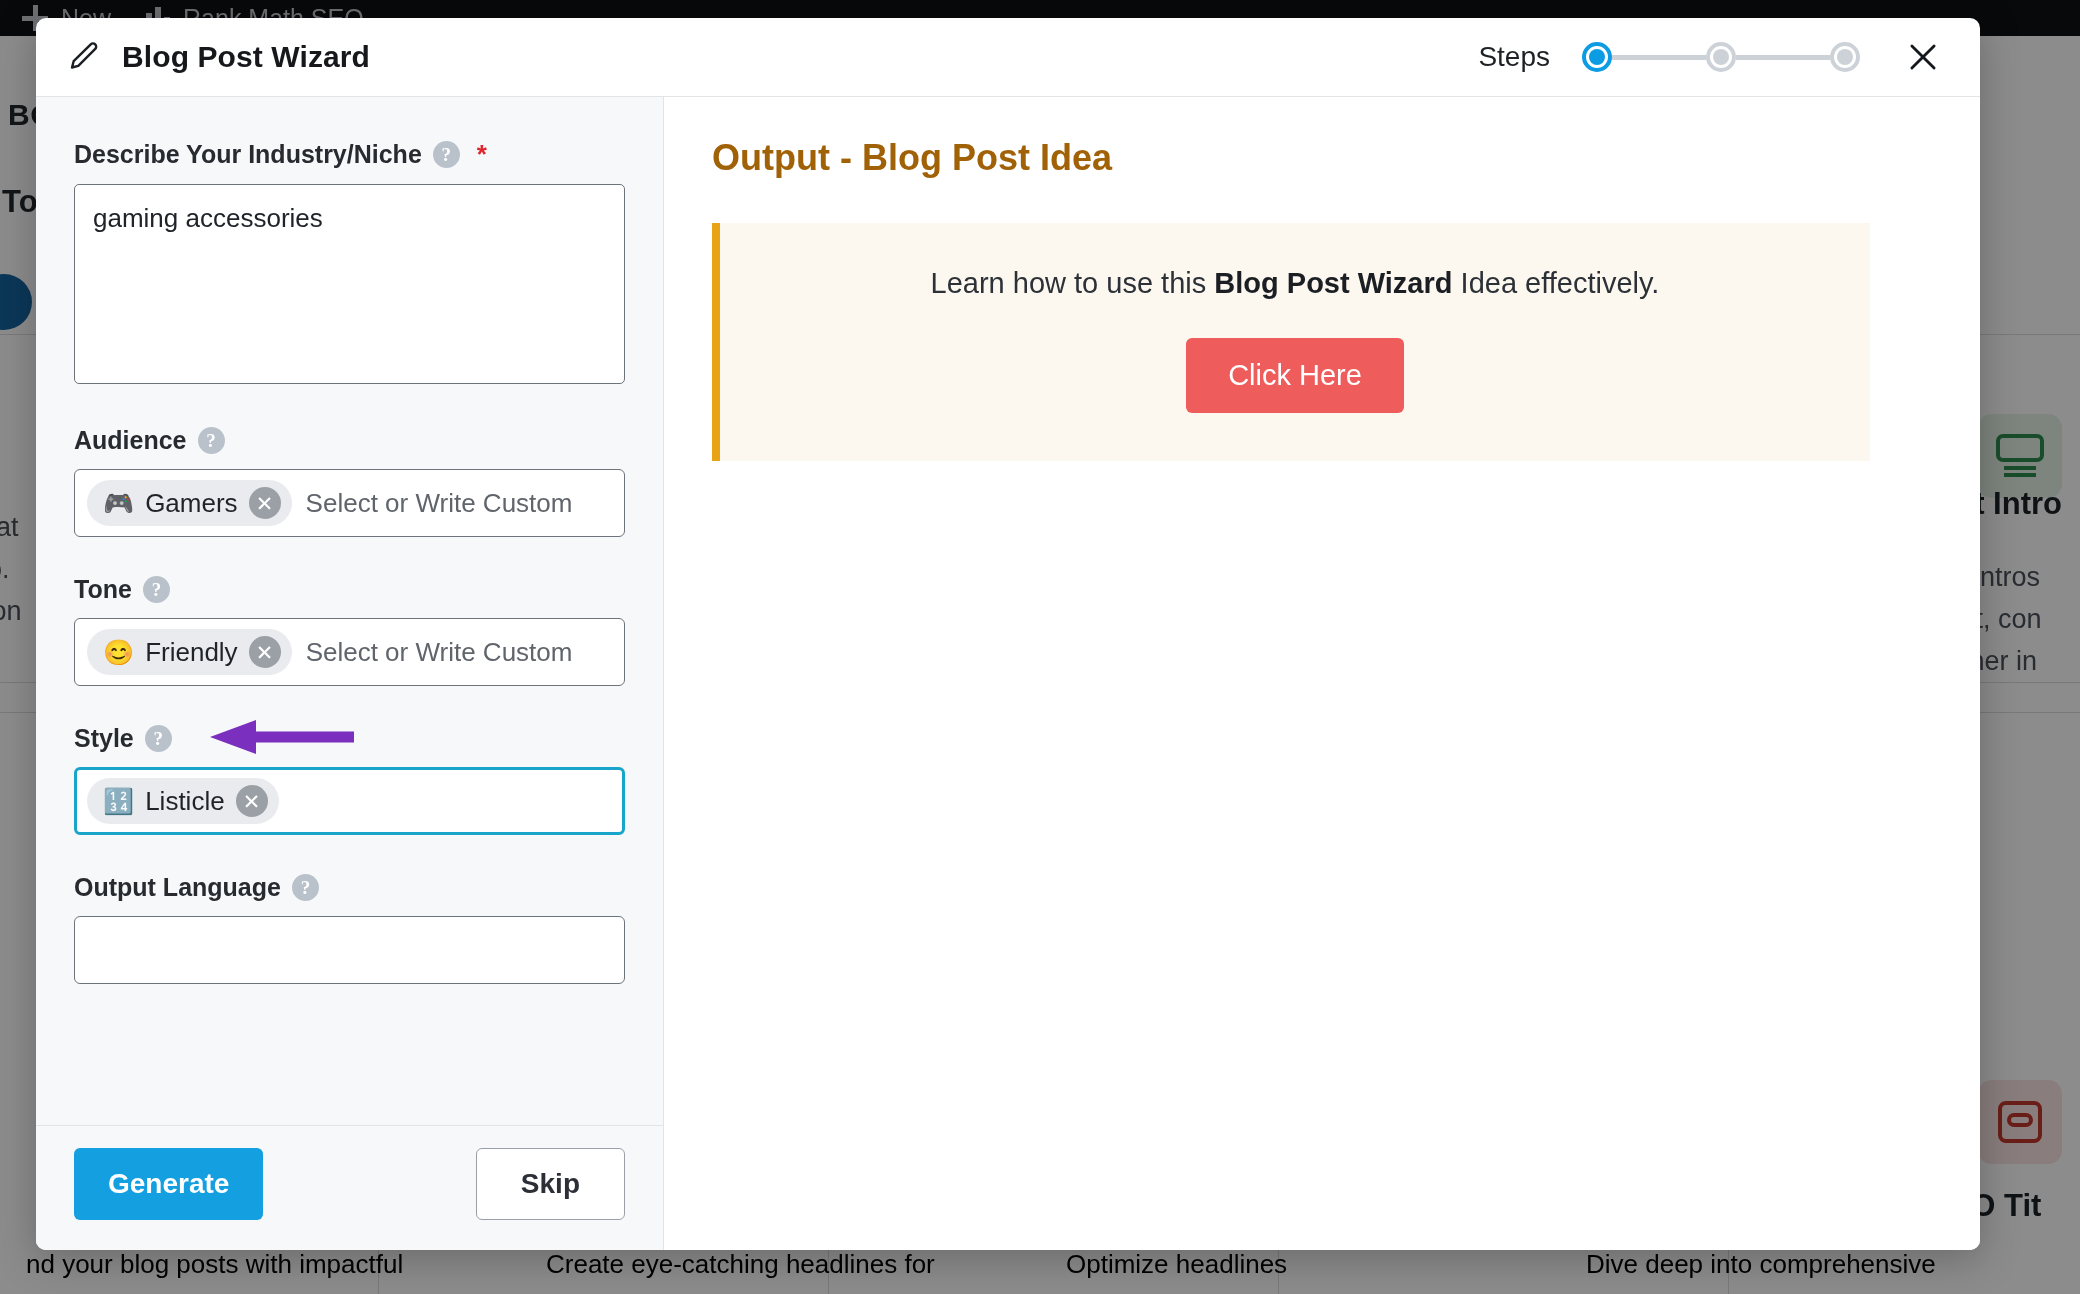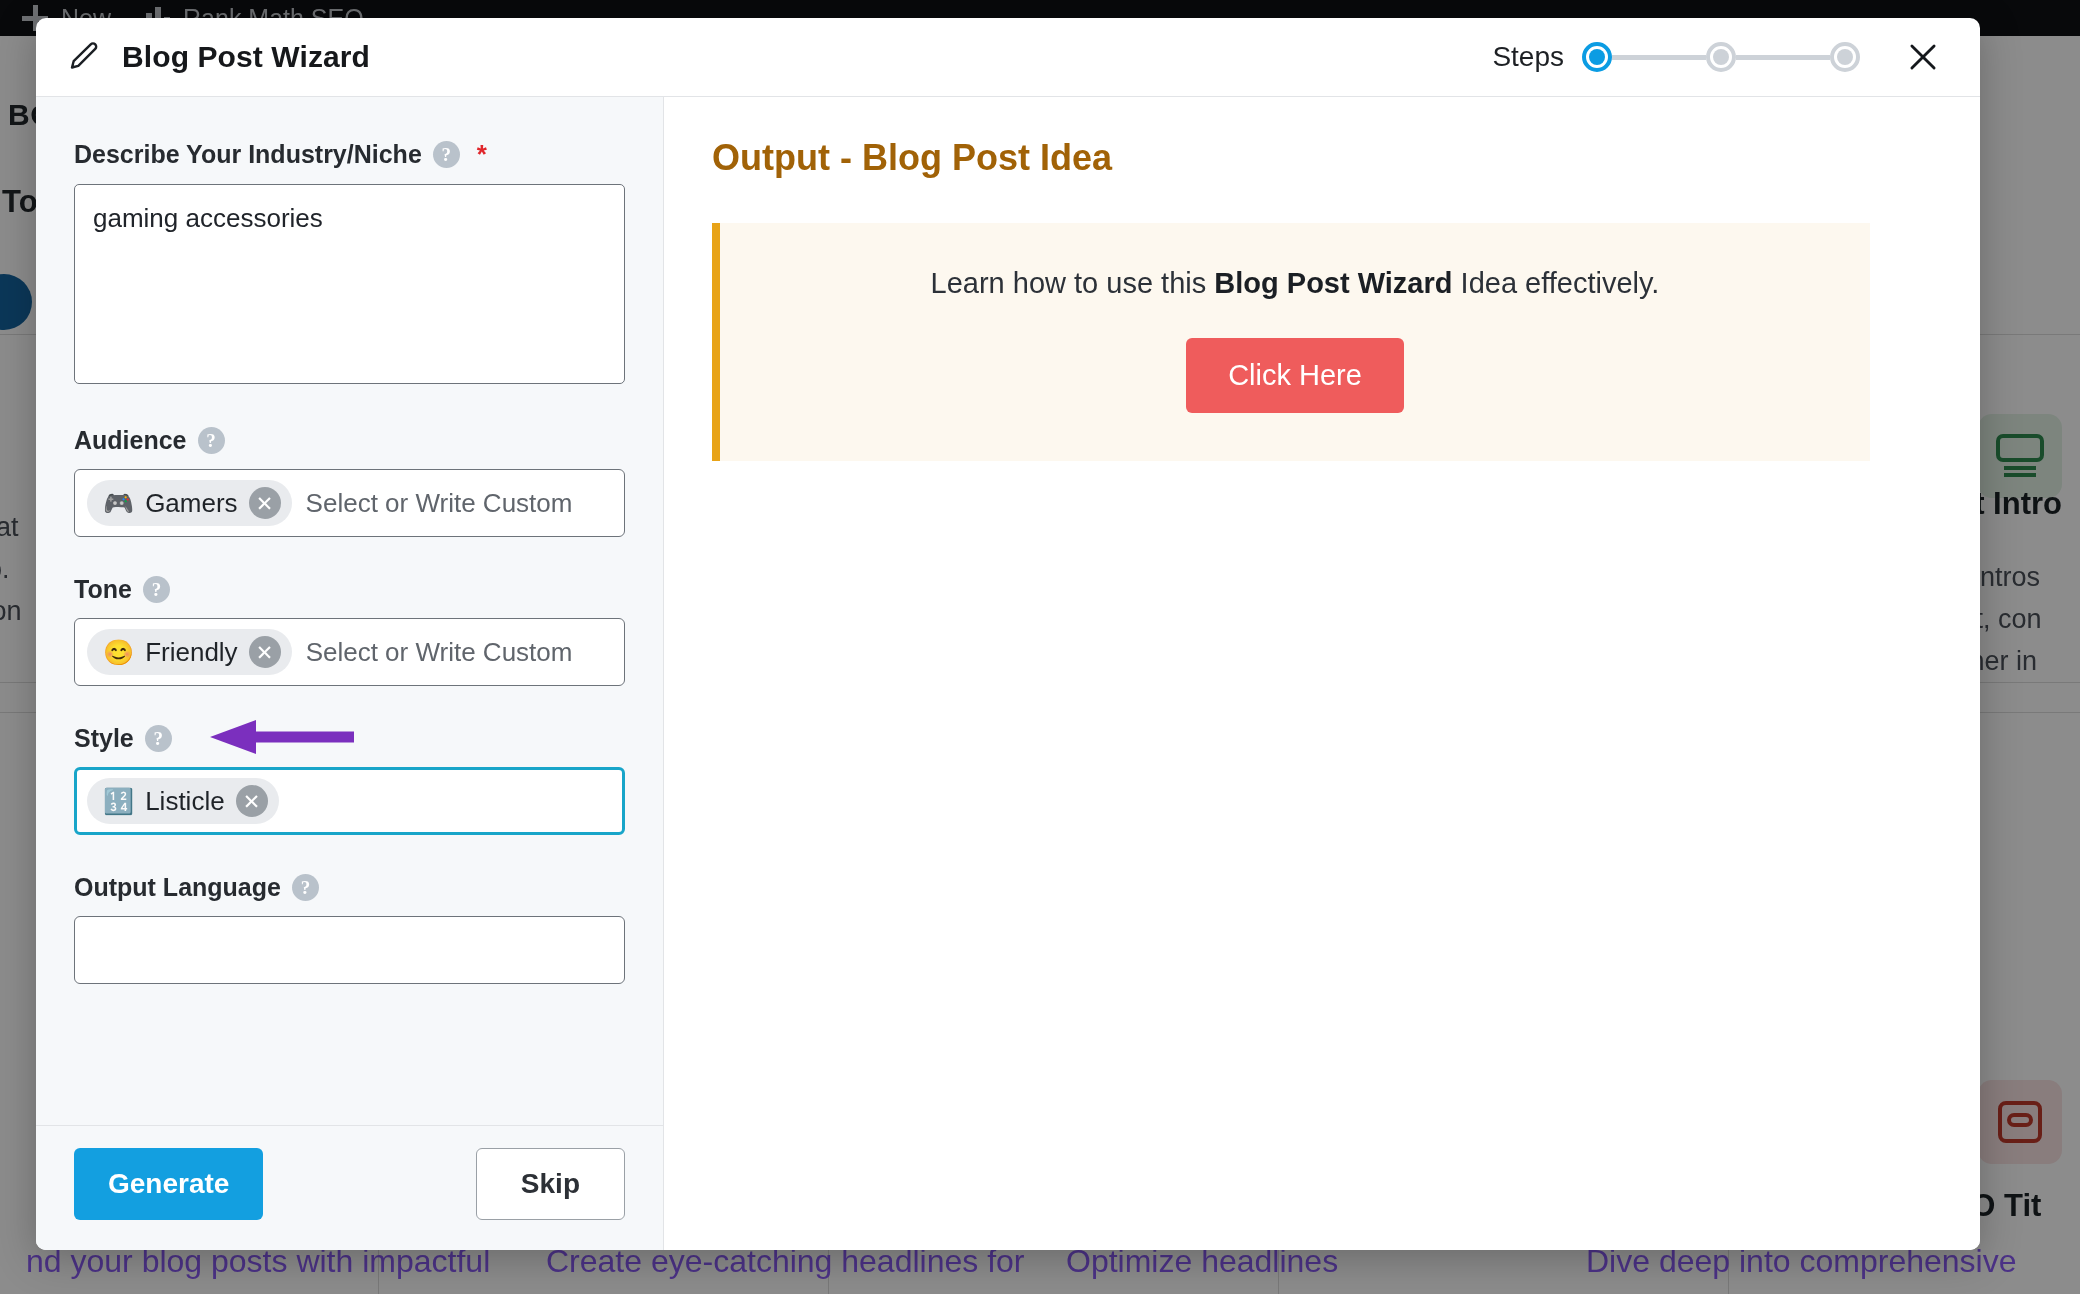--- a/index.html
+++ b/index.html
@@ -115,22 +115,22 @@
     border-radius: 14px;
     display: flex; align-items: center; justify-content: center;
   }
   .bg-icon-tile.green { background: #e3f3e6; }
   .bg-icon-tile.red { background: #fae3e3; }
 
   .bg-bottomrow {
     position: absolute;
     left: 0; right: 0; bottom: 14px;
     display: flex;
-    font-size: 32px;
-    color: #8b5cf6;
+    font-size: 26px;
+    color: #000000;
   }
   .bg-bottomrow > div {
     flex: 1 1 0;
     padding: 0 26px;
     white-space: nowrap;
     overflow: hidden;
   }
   .bg-vline {
     position: absolute;
     top: 680px; bottom: 0;
@@ -177,21 +177,21 @@
     font-weight: 700;
     color: #16181b;
     letter-spacing: .1px;
   }
   .mh-right {
     margin-left: auto;
     display: flex;
     align-items: center;
     gap: 40px;
   }
-  .steps-wrap { display: flex; align-items: center; gap: 18px; }
+  .steps-wrap { display: flex; align-items: center; gap: 32px; }
   .steps-label { font-size: 28px; color: #1d2024; }
   .stepper { display: flex; align-items: center; }
   .step-dot {
     width: 30px; height: 30px;
     border-radius: 50%;
     box-sizing: border-box;
     background: #ffffff;
     display: flex; align-items: center; justify-content: center;
     flex: 0 0 auto;
   }

